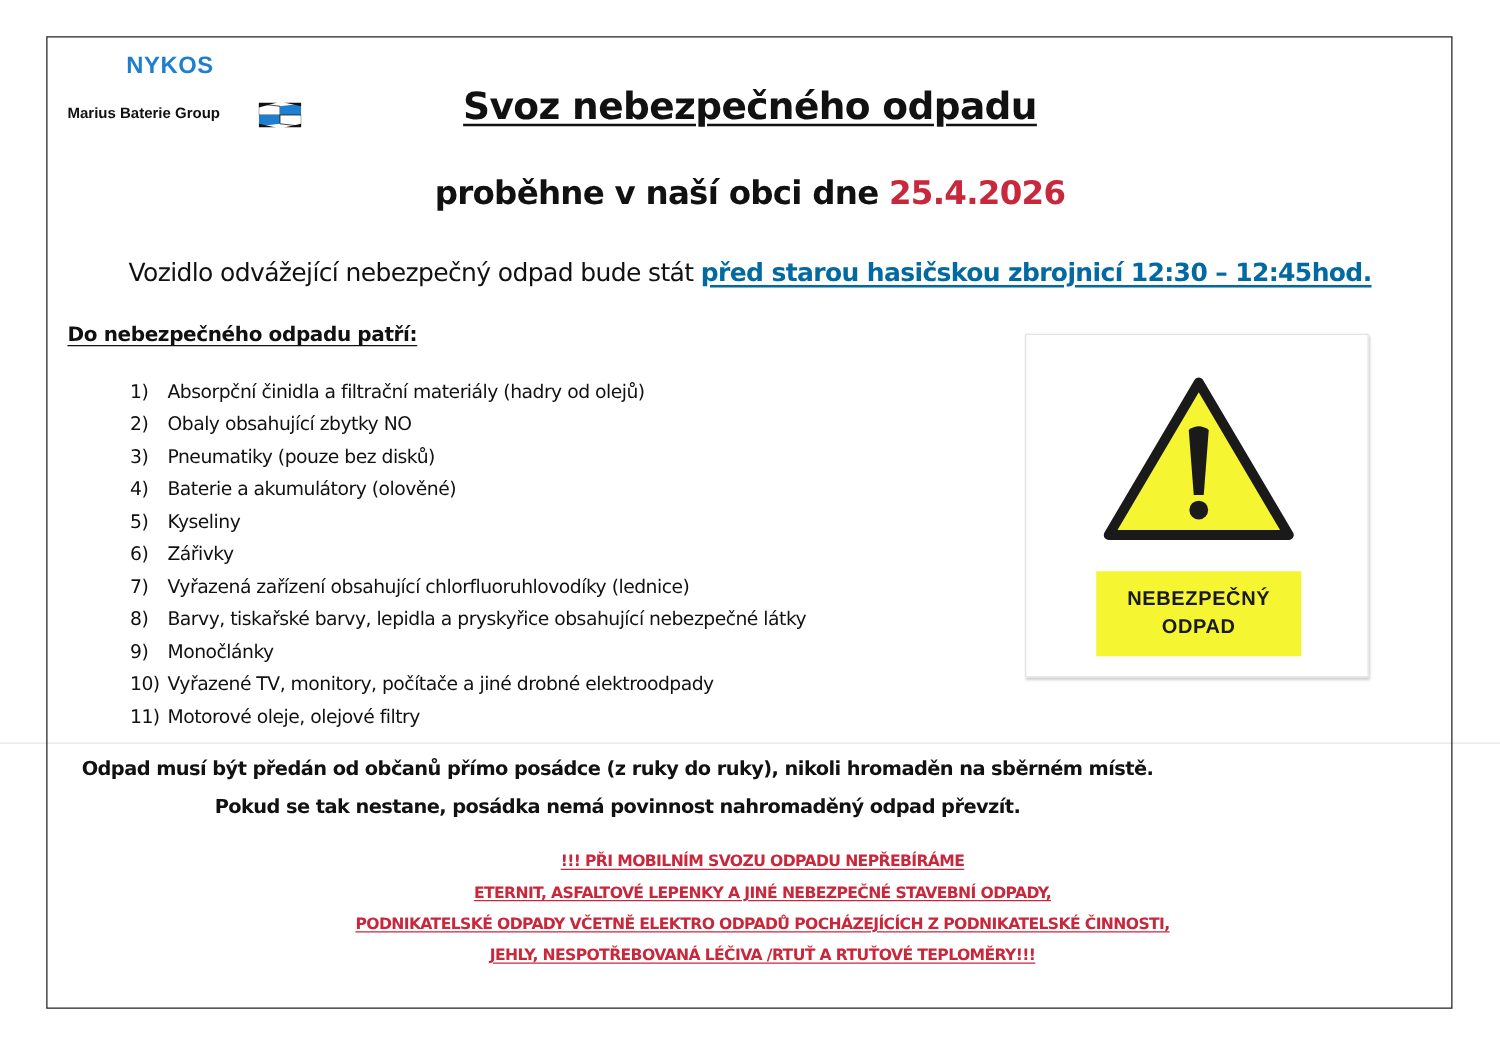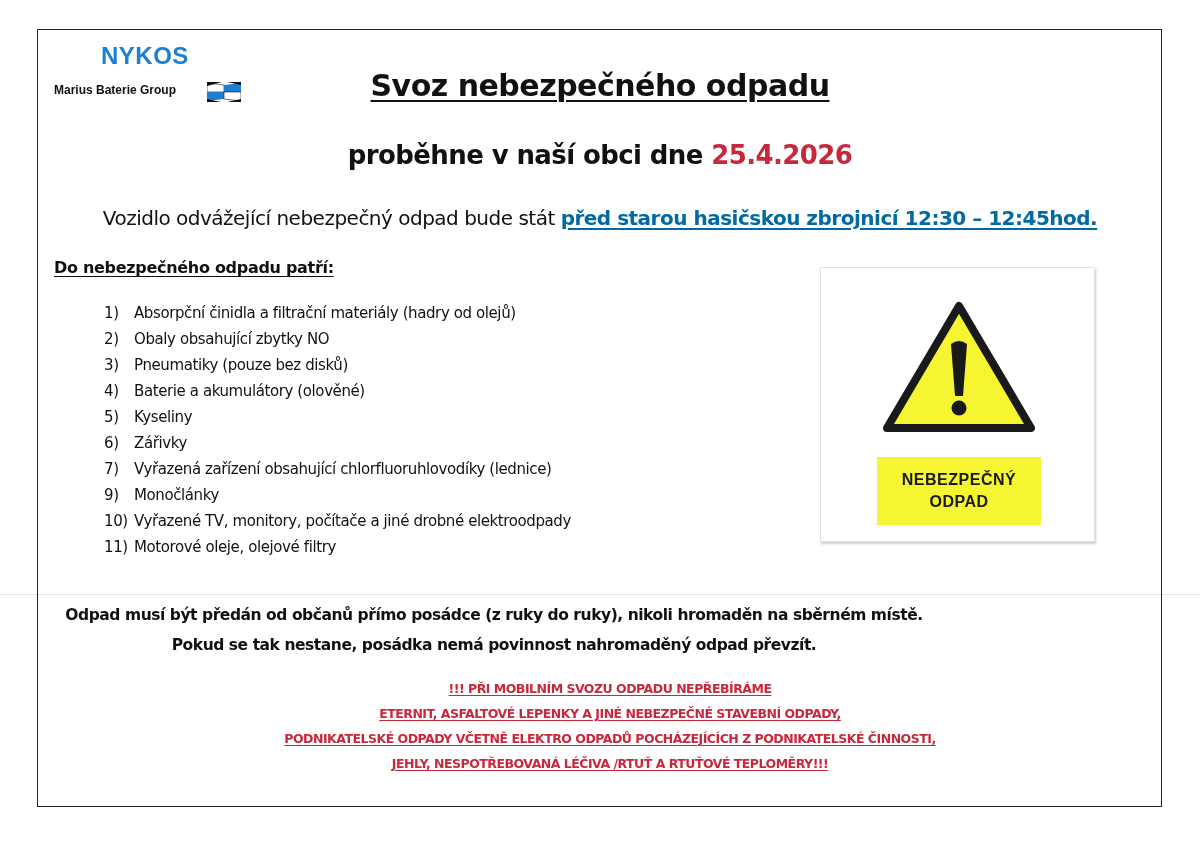--- a/index.html
+++ b/index.html
@@ -39,21 +39,21 @@
       top: 42px;
       width: 200px;
       height: 70px;
     }
     .logo-nykos {
       position: absolute;
       left: 47px;
       top: 0px;
       font-family: "Liberation Sans", sans-serif;
       font-weight: bold;
-      font-size: 24px;
+      font-size: 19px;
       color: #1e7fd0;
       letter-spacing: 0.5px;
     }
     .logo-group {
       position: absolute;
       left: 0px;
       top: 41px;
       font-family: "Liberation Sans", sans-serif;
       font-weight: bold;
       font-size: 12px;
@@ -246,20 +246,21 @@
 <div class="list-heading">Do nebezpečného odpadu patří:</div>
 
 <ul class="item-list">
   <li><span class="num">1)</span><span>Absorpční činidla a filtrační materiály (hadry od olejů)</span></li>
   <li><span class="num">2)</span><span>Obaly obsahující zbytky NO</span></li>
   <li><span class="num">3)</span><span>Pneumatiky (pouze bez disků)</span></li>
   <li><span class="num">4)</span><span>Baterie a akumulátory (olověné)</span></li>
   <li><span class="num">5)</span><span>Kyseliny</span></li>
   <li><span class="num">6)</span><span>Zářivky</span></li>
   <li><span class="num">7)</span><span>Vyřazená zařízení obsahující chlorfluoruhlovodíky (lednice)</span></li>
+  <li><span class="num">8)</span><span>Barvy, tiskařské barvy, lepidla a pryskyřice obsahující nebezpečné látky</span></li>
   <li><span class="num">9)</span><span>Monočlánky</span></li>
   <li><span class="num">10)</span><span>Vyřazené TV, monitory, počítače a jiné drobné elektroodpady</span></li>
   <li><span class="num">11)</span><span>Motorové oleje, olejové filtry</span></li>
 </ul>
 
 <div class="sign">
   <svg class="triangle" viewBox="0 0 156 136" width="156" height="136">
     <path d="M78 6 L150 128 L6 128 Z" fill="#f5f532" stroke="#1a1a1a" stroke-width="8" stroke-linejoin="round"></path>
     <path d="M70 44 Q78 38 86 44 L82 96 L74 96 Z" fill="#1a1a1a"></path>
     <circle cx="78" cy="108" r="7.5" fill="#1a1a1a"></circle>

